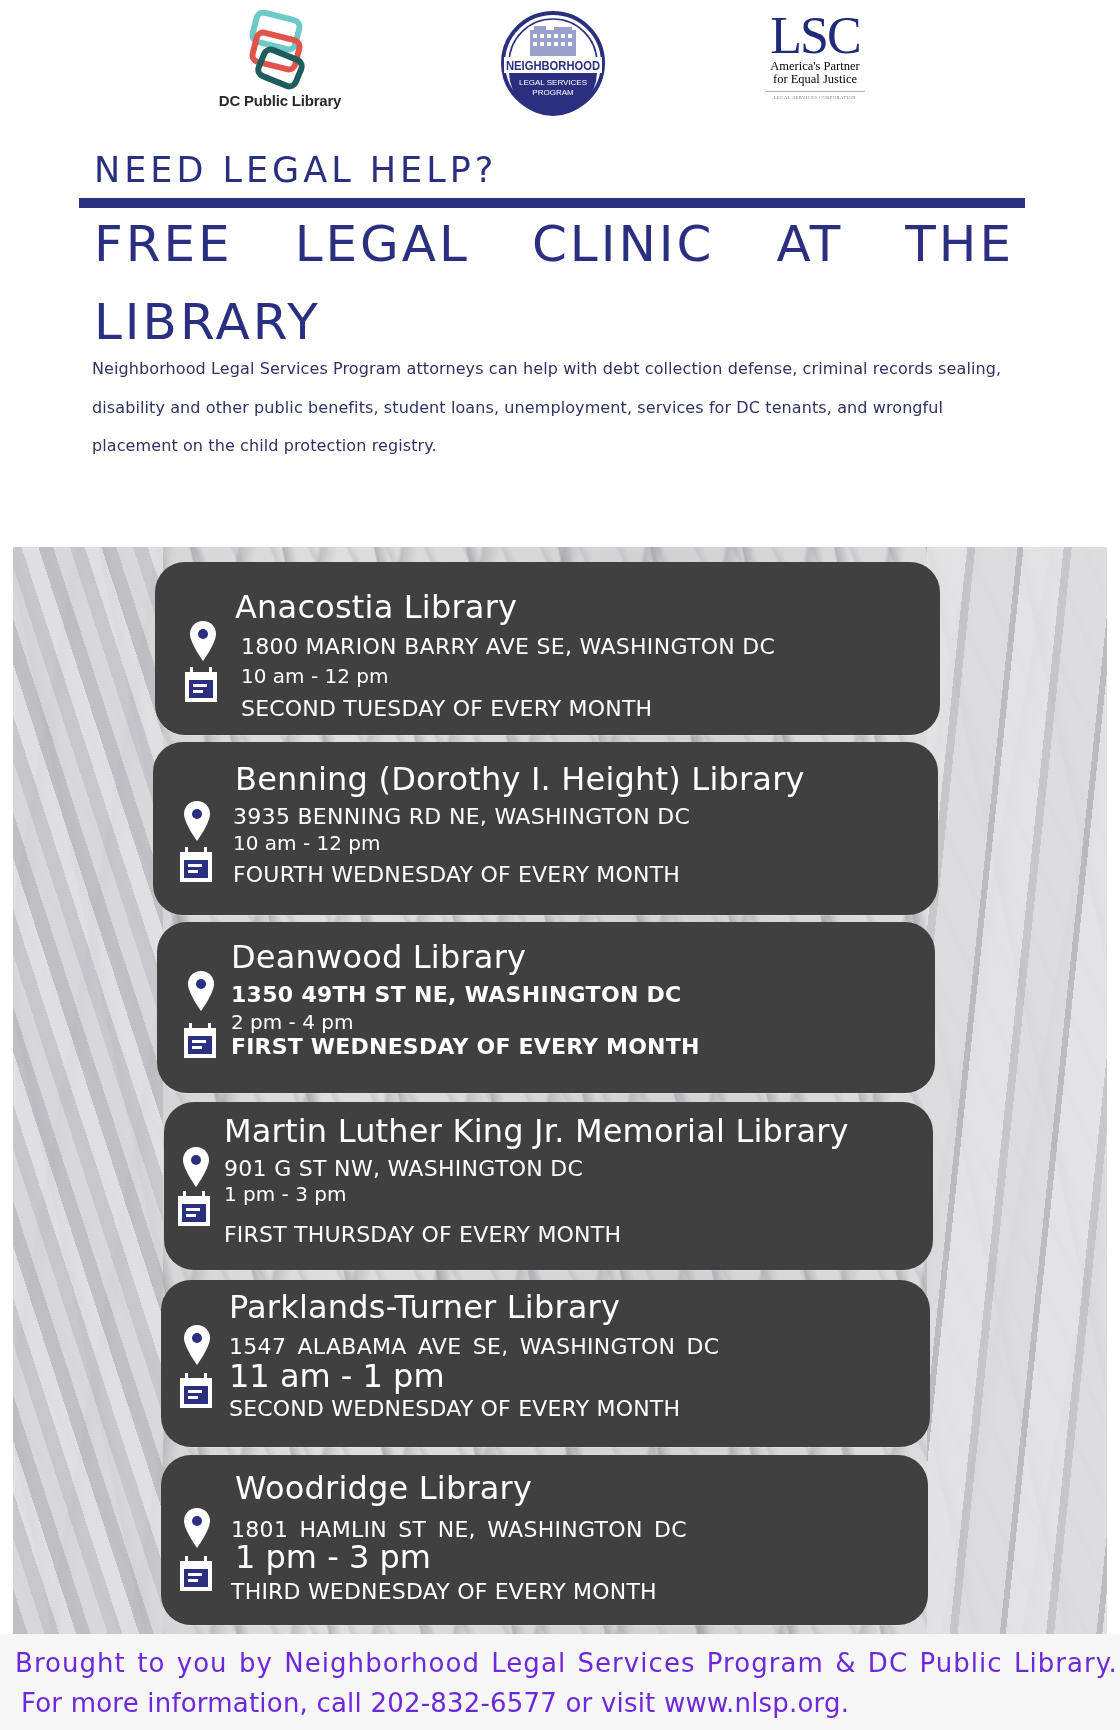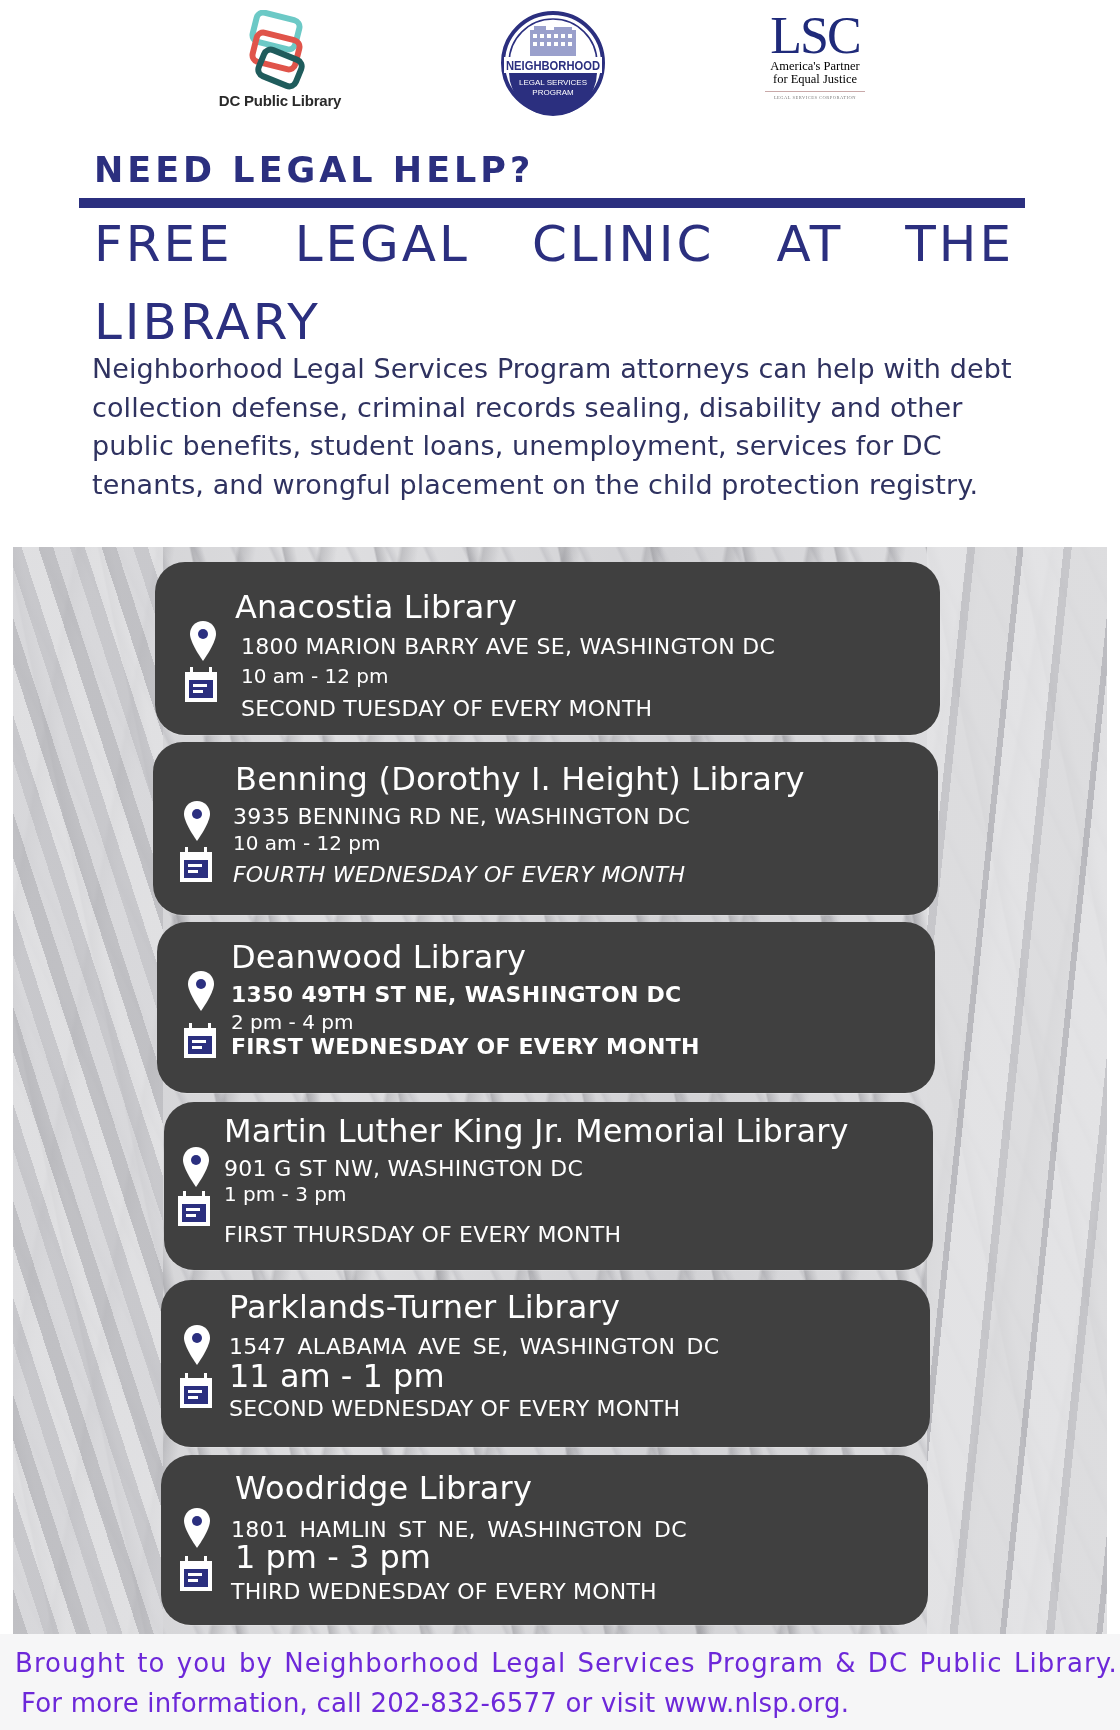--- a/index.html
+++ b/index.html
@@ -12,26 +12,26 @@
   .logo-dc .cap { position:absolute; left:0; top:84px; width:150px; text-align:center;
                   font-family:"Liberation Sans", sans-serif; font-size:15px; font-weight:bold; color:#2a2a2a; letter-spacing:-0.2px; }
   .logo-nlsp { left:500px; top:10px; width:106px; height:106px; }
   .logo-lsc { left:760px; top:12px; width:110px; height:100px; text-align:center; font-family:"Liberation Serif", serif; color:#1f2a7a; }
   .logo-lsc .big { font-size:52px; line-height:48px; letter-spacing:-2px; }
   .logo-lsc .s1 { font-size:12.5px; line-height:13px; color:#000000; }
   .logo-lsc .rule { width:100px; height:1px; background:#c9a9a9; margin:5px auto 3px; }
   .logo-lsc .s2 { font-size:4.5px; letter-spacing:0.5px; color:#777; }
 
   .kicker { left:94px; top:148px; font-family:"DejaVu Sans", sans-serif; font-size:35px; letter-spacing:4px;
-            color:#2b2f7f; font-weight:bold; line-height:44px; }
+            color:#2b2f7f; font-weight:normal; line-height:44px; }
   .rule-bar { left:79px; top:198px; width:946px; height:10px; background:#2b2f7f; }
   .headline { left:94px; top:205px; width:920px; font-family:"DejaVu Sans", sans-serif; font-size:50px; line-height:78px;
               letter-spacing:3px; color:#2b2f7f; text-align:justify; text-align-last:left; word-spacing:22px; }
   .headline span.l1 { display:block; text-align:justify; text-align-last:justify; }
-  .intro { left:92px; top:350px; width:920px; font-family:"DejaVu Sans", sans-serif; font-size:27px; line-height:38.5px;
+  .intro { left:92px; top:350px; width:920px; font-family:"DejaVu Sans", sans-serif; font-size:16px; line-height:38.5px;
            color:#2f3260; letter-spacing:0.1px; }
 
   .bg-photo { left:13px; top:547px; width:1094px; height:1087px; overflow:hidden;
               background:
                 repeating-linear-gradient(78deg, rgba(160,160,165,0.0) 0px, rgba(160,160,165,0.0) 38px, rgba(150,150,155,0.55) 40px, rgba(150,150,155,0.0) 52px, rgba(160,160,165,0.0) 90px),
                 repeating-linear-gradient(100deg, rgba(255,255,255,0.0) 0px, rgba(255,255,255,0.0) 60px, rgba(140,140,145,0.35) 64px, rgba(255,255,255,0.0) 80px),
                 repeating-linear-gradient(65deg, rgba(170,170,175,0.0) 0, rgba(170,170,175,0.0) 25px, rgba(185,185,190,0.5) 28px, rgba(170,170,175,0.0) 35px),
                 linear-gradient(90deg, #cfcfd2 0%, #dedee0 30%, #d2d2d5 60%, #e4e4e6 100%); }
   .bg-photo .shade-l { position:absolute; left:0; top:0; width:150px; height:100%;
               background: repeating-linear-gradient(72deg, #bdbdc1 0 14px, #d9d9dc 14px 30px, #c6c6ca 30px 44px, #e2e2e4 44px 60px); opacity:0.85; }
@@ -144,21 +144,21 @@
       <rect x="2" y="6" width="32" height="30" fill="#fff"></rect>
       <rect x="7" y="1" width="3" height="8" fill="#fff"></rect>
       <rect x="26" y="1" width="3" height="8" fill="#fff"></rect>
       <rect x="6" y="14" width="24" height="18" fill="#2b2f7f"></rect>
       <rect x="10" y="18" width="14" height="3" fill="#fff"></rect>
       <rect x="10" y="24" width="10" height="3" fill="#fff"></rect>
     </svg>
   <div class="name" style="left:82px; top:18px;">Benning (Dorothy I. Height) Library</div>
   <div class="addr" style="left:80px; top:62px;">3935 BENNING RD NE, WASHINGTON DC</div>
   <div class="time" style="left:80px; top:85px;">10 am - 12 pm</div>
-  <div class="when" style="left:80px; top:120px;font-style:italic;">FOURTH WEDNESDAY OF EVERY MONTH</div>
+  <div class="when" style="left:80px; top:120px;">FOURTH WEDNESDAY OF EVERY MONTH</div>
 </div>
 
 <div class="card" style="left:157px; top:922px; width:778px; height:171px;">
   <svg class="pin" style="left:30px; top:48px;" viewBox="0 0 28 42">
       <path d="M14 1 C6.5 1 1 6.8 1 14 C1 23 14 41 14 41 C14 41 27 23 27 14 C27 6.8 21.5 1 14 1 Z" fill="#fff"></path>
       <circle cx="14" cy="14" r="5" fill="#2b2f7f"></circle>
     </svg>
   <svg class="cal" style="left:25px; top:100px;" viewBox="0 0 36 38">
       <rect x="2" y="6" width="32" height="30" fill="#fff"></rect>
       <rect x="7" y="1" width="3" height="8" fill="#fff"></rect>

